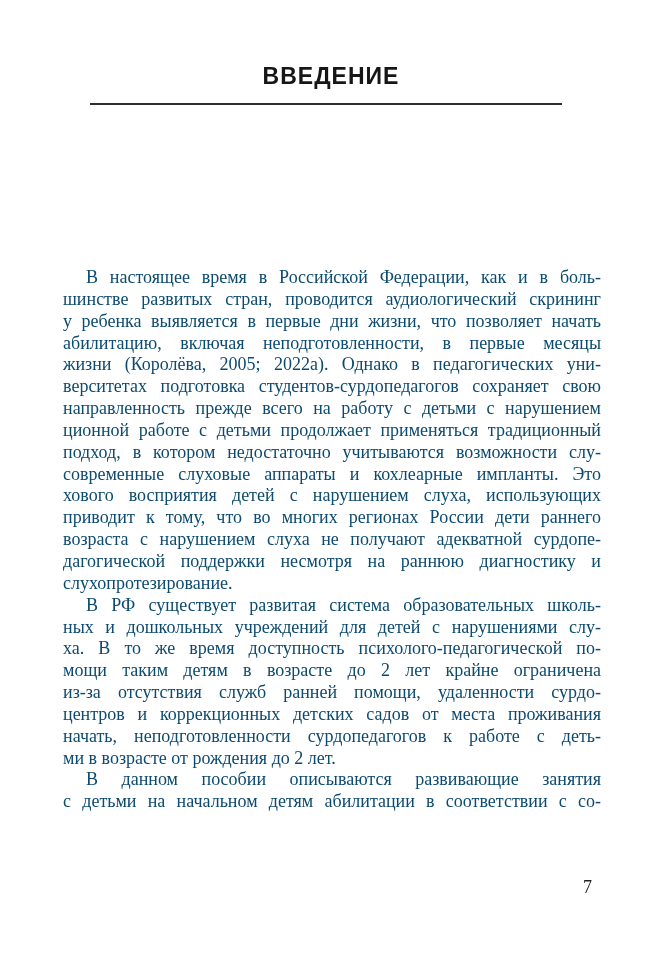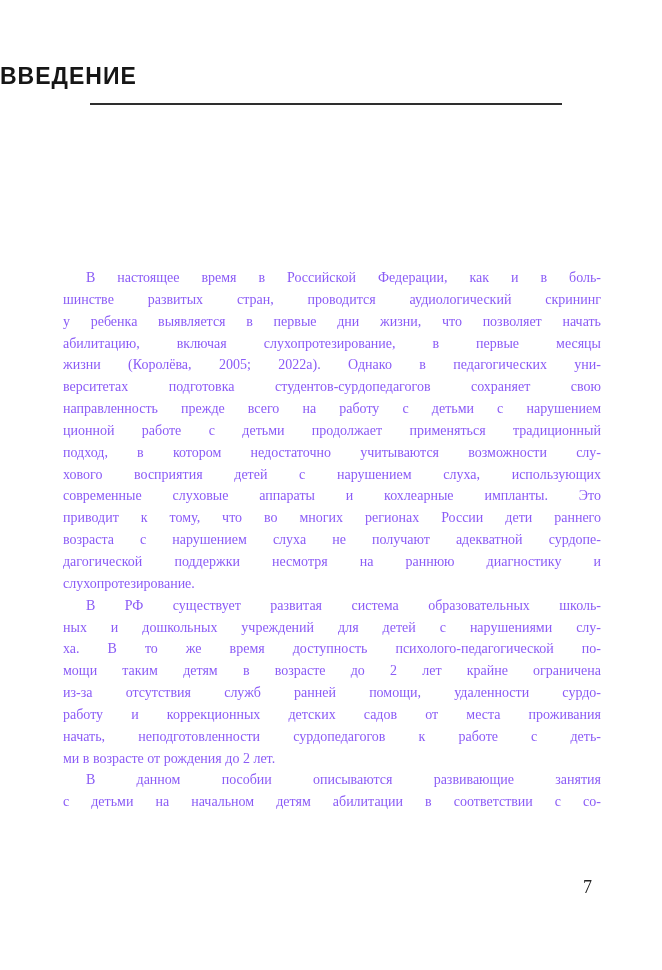--- a/index.html
+++ b/index.html
@@ -14,44 +14,44 @@
     background: #ffffff;
     font-family: "Liberation Serif", "DejaVu Serif", serif;
     color: #1f1f1f;
     overflow: hidden;
   }
   .chapter-title {
     position: absolute;
     top: 63px;
     left: 0;
     width: 100%;
-    text-align: left;
+    text-align: center;
     font-family: "Liberation Sans", "DejaVu Sans", sans-serif;
     font-weight: 700;
     font-size: 23px;
     line-height: 26px;
     letter-spacing: 1px;
     color: #161616;
   }
   .title-rule {
     position: absolute;
     top: 103px;
     left: 90px;
     width: 472px;
     height: 2px;
     background: #2e2e2e;
   }
   .body-text {
     position: absolute;
     top: 267px;
     left: 63px;
     width: 538px;
-    font-size: 14px;
+    font-size: 18px;
     line-height: 21.85px;
-    color: #8b5cf6;
+    color: #0c4a6e;
   }
   .paragraph { margin: 0; }
   .line {
     text-align: justify;
     text-align-last: justify;
     white-space: normal;
     overflow: hidden;
   }
   .line.first {
     padding-left: 23px;
@@ -72,40 +72,40 @@
 <body>
 
 <div class="page">
   <div class="chapter-title">ВВЕДЕНИЕ</div>
   <div class="title-rule"></div>
   <div class="body-text">
       <div class="paragraph">
         <div class="line first">В настоящее время в Российской Федерации, как и в боль-</div>
         <div class="line">шинстве развитых стран, проводится аудиологический скрининг</div>
         <div class="line">у ребенка выявляется в первые дни жизни, что позволяет начать</div>
-        <div class="line">абилитацию, включая слухопротезирование, в первые месяцы</div>
+        <div class="line">абилитацию, включая неподготовленности, в первые месяцы</div>
         <div class="line">жизни (Королёва, 2005; 2022а). Однако в педагогических уни-</div>
         <div class="line">верситетах подготовка студентов-сурдопедагогов сохраняет свою</div>
         <div class="line">направленность прежде всего на работу с детьми с нарушением</div>
         <div class="line">ционной работе с детьми продолжает применяться традиционный</div>
         <div class="line">подход, в котором недостаточно учитываются возможности слу-</div>
+        <div class="line">современные слуховые аппараты и кохлеарные импланты. Это</div>
         <div class="line">хового восприятия детей с нарушением слуха, использующих</div>
-        <div class="line">современные слуховые аппараты и кохлеарные импланты. Это</div>
         <div class="line">приводит к тому, что во многих регионах России дети раннего</div>
         <div class="line">возраста с нарушением слуха не получают адекватной сурдопе-</div>
         <div class="line">дагогической поддержки несмотря на раннюю диагностику и</div>
         <div class="line lastline">слухопротезирование.</div>
       </div>
       <div class="paragraph">
         <div class="line first">В РФ существует развитая система образовательных школь-</div>
         <div class="line">ных и дошкольных учреждений для детей с нарушениями слу-</div>
         <div class="line">ха. В то же время доступность психолого-педагогической по-</div>
         <div class="line">мощи таким детям в возрасте до 2 лет крайне ограничена</div>
         <div class="line">из-за отсутствия служб ранней помощи, удаленности сурдо-</div>
-        <div class="line">работу и коррекционных детских садов от места проживания</div>
+        <div class="line">центров и коррекционных детских садов от места проживания</div>
         <div class="line">начать, неподготовленности сурдопедагогов к работе с деть-</div>
         <div class="line lastline">ми в возрасте от рождения до 2 лет.</div>
       </div>
       <div class="paragraph">
         <div class="line first">В данном пособии описываются развивающие занятия</div>
         <div class="line">с детьми на начальном детям абилитации в соответствии с со-</div>
       </div>
     </div>
   <div class="page-number">7</div>
 </div>

